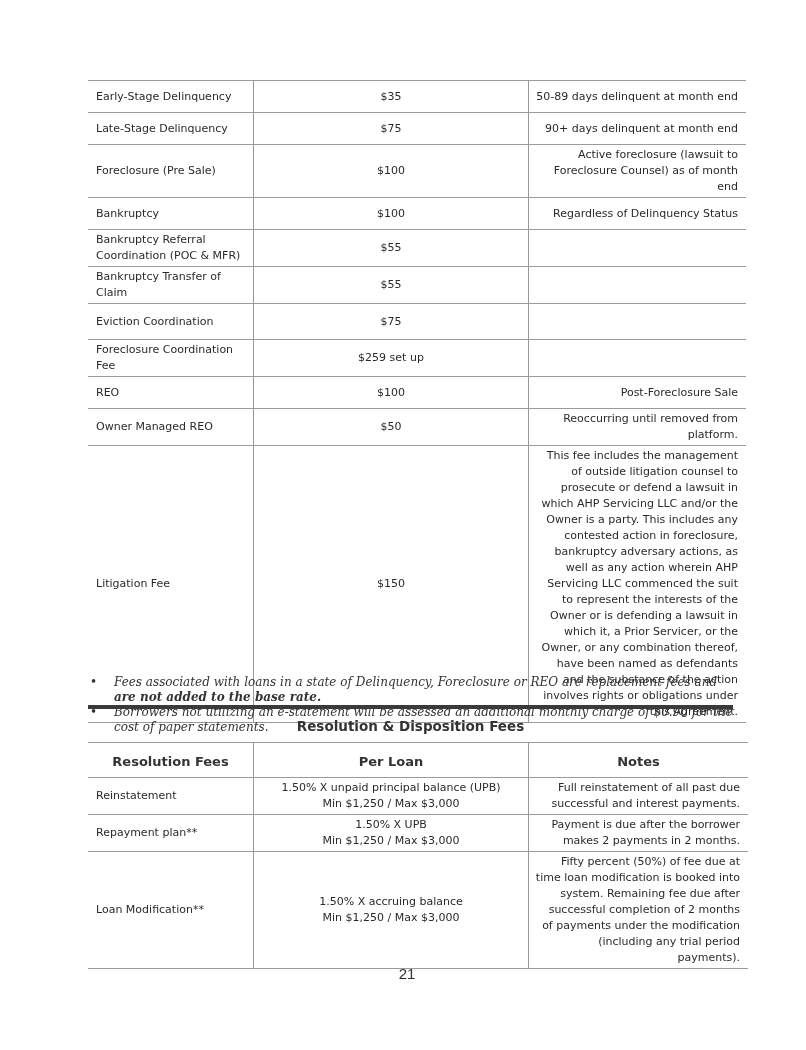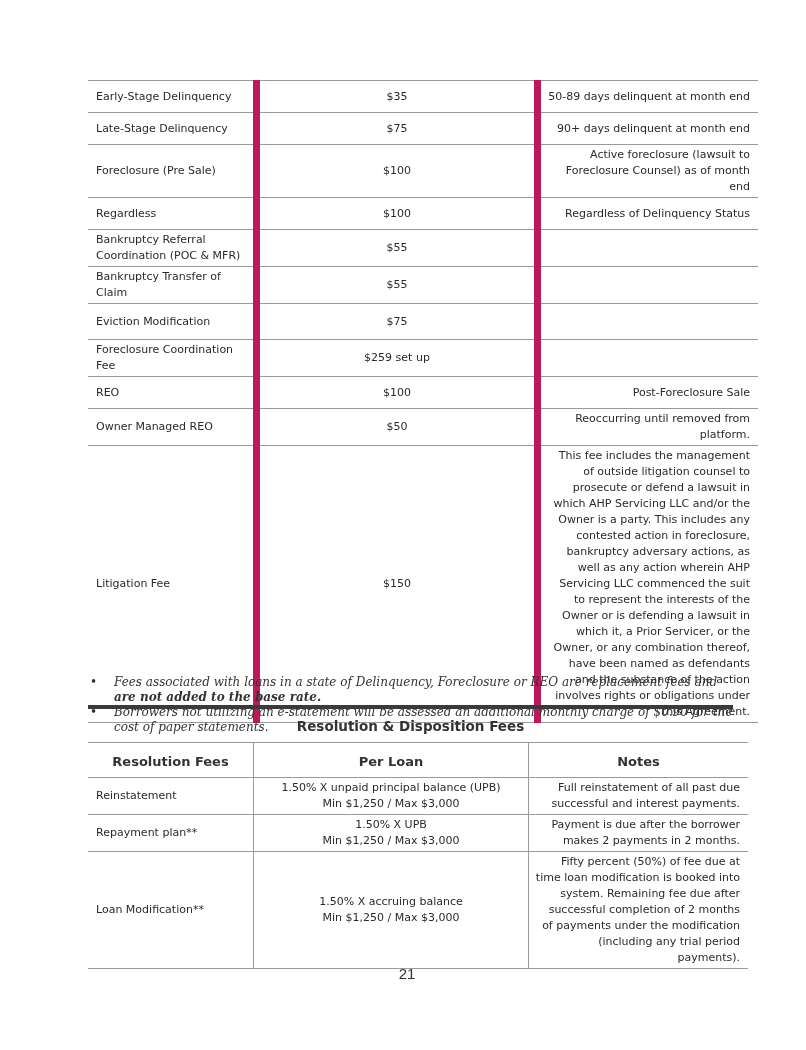--- a/index.html
+++ b/index.html
@@ -4,21 +4,21 @@
   <style>
     html, body { margin:0; padding:0; background:#ffffff; }
     body { width:806px; height:1050px; position:relative; overflow:hidden; font-family:"DejaVu Sans", sans-serif; color:#2a2a2a; }
     .page { position:absolute; left:4px; top:0; width:806px; height:1050px; }
     table { border-collapse:collapse; position:absolute; left:84px; width:645px; table-layout:fixed; }
     td, th { border:1px solid #9a9a9a; font-size:11px; padding:2px 8px; vertical-align:middle; line-height:16px; }
     td.c1 { width:149px; }
     td.c2 { width:258px; text-align:center; }
     td.c3 { width:203px; padding-left:6px;text-align:right; }
     .t1 { top:80px; }
-    .t1 td { border-left:7px solid #be185d; }
+    .t1 td { border-left:1px solid #be185d; }
     .t1 tr td:first-child { border-left:none; }
     .t1 tr td:last-child { border-right:none; }
     .notes { position:absolute; left:84px; top:675px; width:645px; font-family:"DejaVu Serif", serif; font-style:italic; font-size:12px; line-height:15px; color:#333; }
     .notes div { position:relative; padding-left:26px; }
     .notes div::before { content:"•"; position:absolute; left:2px; font-style:normal; }
     .bar { position:absolute; left:84px; top:705px; width:645px; height:4px; background:#3a3a3a; }
     .sec-title { position:absolute; left:84px; top:718px; width:645px; text-align:center; font-size:13.5px; font-weight:bold; color:#333; }
     .t2 { top:742px; }
     .t2 th { font-size:13px; font-weight:bold; color:#333; border-top:1px solid #9a9a9a; height:26px; padding-top:6px; }
     .t2 tr td:first-child, .t2 tr th:first-child { border-left:none; }
@@ -41,36 +41,36 @@
       <td class="c1">Late-Stage Delinquency</td>
       <td class="c2">$75</td>
       <td class="c3">90+ days delinquent at month end</td>
     </tr>
     <tr style="height:34px">
       <td class="c1">Foreclosure (Pre Sale)</td>
       <td class="c2">$100</td>
       <td class="c3">Active foreclosure (lawsuit to Foreclosure Counsel) as of month end</td>
     </tr>
     <tr style="height:32px">
-      <td class="c1">Regardless</td>
+      <td class="c1">Bankruptcy</td>
       <td class="c2">$100</td>
       <td class="c3">Regardless of Delinquency Status</td>
     </tr>
     <tr style="height:36px">
       <td class="c1">Bankruptcy Referral Coordination (POC &amp; MFR)</td>
       <td class="c2">$55</td>
       <td class="c3"></td>
     </tr>
     <tr style="height:34px">
       <td class="c1">Bankruptcy Transfer of Claim</td>
       <td class="c2">$55</td>
       <td class="c3"></td>
     </tr>
     <tr style="height:36px">
-      <td class="c1">Eviction Modification</td>
+      <td class="c1">Eviction Coordination</td>
       <td class="c2">$75</td>
       <td class="c3"></td>
     </tr>
     <tr style="height:36px">
       <td class="c1">Foreclosure Coordination Fee</td>
       <td class="c2">$259 set up</td>
       <td class="c3"></td>
     </tr>
     <tr style="height:32px">
       <td class="c1">REO</td>

